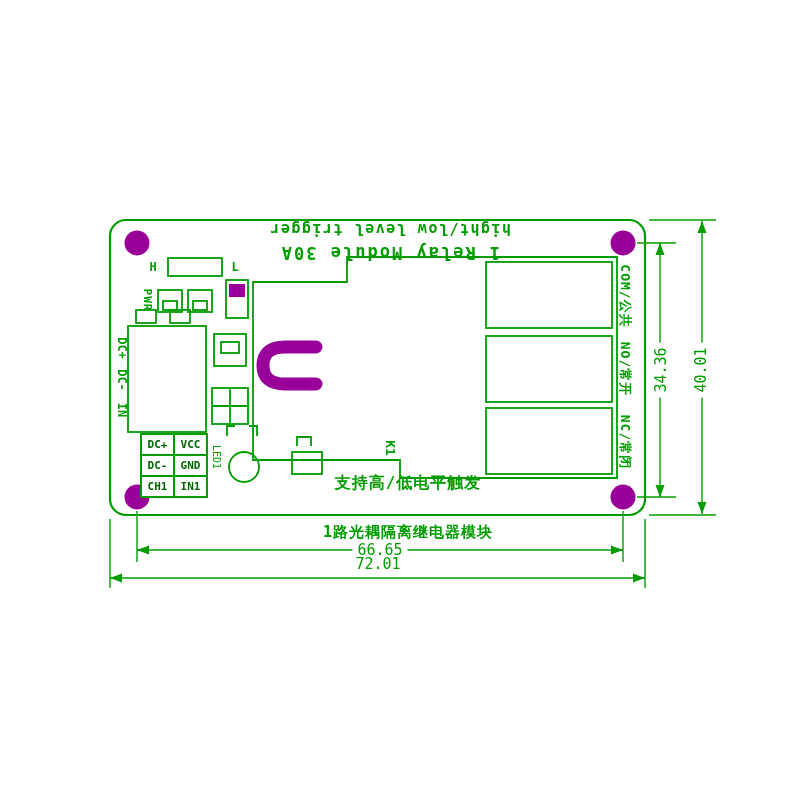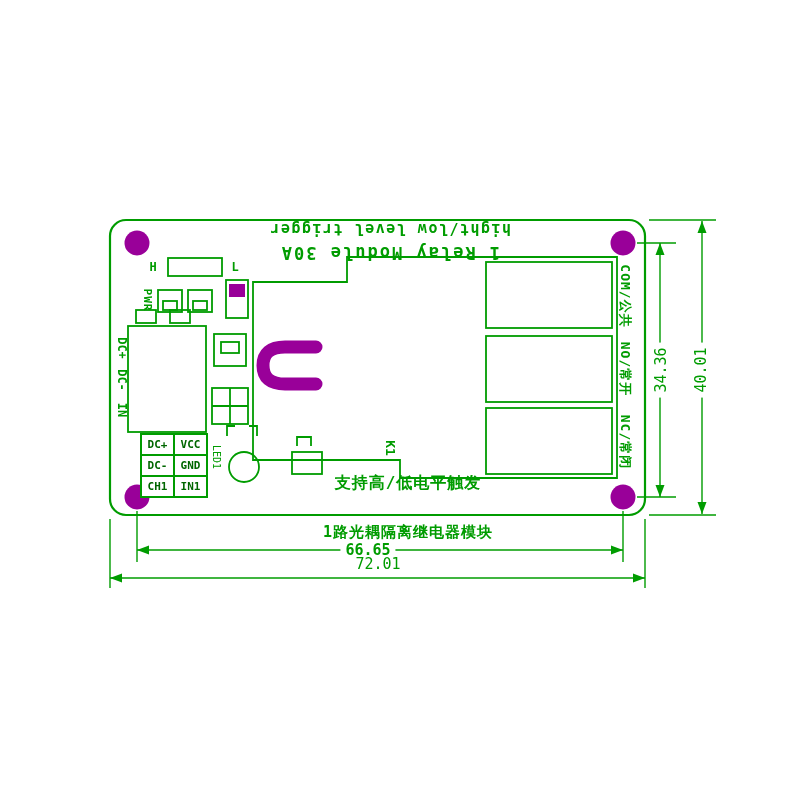--- a/index.html
+++ b/index.html
@@ -147,18 +147,18 @@
 
   <div class="tgrid">
     <span>DC+</span>
     <span>VCC</span>
     <span>DC-</span>
     <span>GND</span>
     <span>CH1</span>
     <span>IN1</span>
   </div>
 
-  <div class="t dim" style="left:368px; top:550px;font-weight:bold;">66.65</div>
+  <div class="t dim" style="left:380px; top:550px;">66.65</div>
   <div class="t dim" style="left:378px; top:564px;">72.01</div>
   <div class="t rm90 dim" style="left:661px; top:370px;">34.36</div>
   <div class="t rm90 dim" style="left:701px; top:370px;">40.01</div>
 
 </div>
 
 </body></html>

